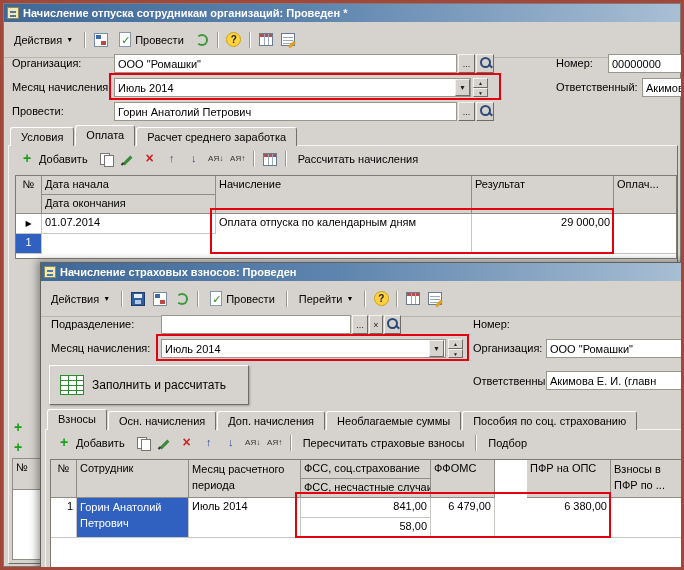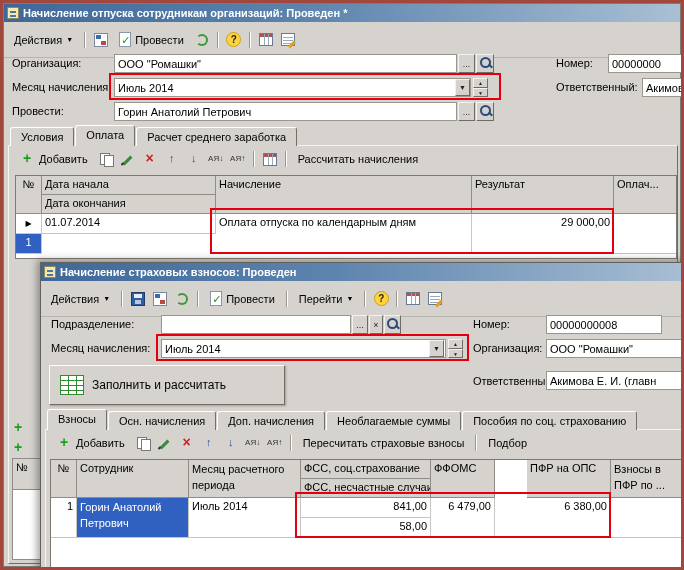--- a/index.html
+++ b/index.html
@@ -255,35 +255,34 @@
           <span class="ic ic-grid"></span>
         </span>
     </div>
 
     <span class="lbl" style="left:10px;top:55px;">Подразделение:</span>
     <input class="inp" readonly="" style="left: 120px; top: 52px; width: 190px;" value="">
     <button class="cbtn" style="left:311px;top:52px;width:16px;height:19px;">...</button>
     <button class="cbtn" style="left:328px;top:52px;width:14px;height:19px;">×</button>
     <button class="cbtn" style="left:343px;top:52px;width:17px;height:19px;"><span class="ic ic-mag"></span></button>
     <span class="lbl" style="left:432px;top:55px;">Номер:</span>
-    <input class="inp" readonly="" style="left: 505px; top: 52px; width: 116px;" value="00000000008">
 
     <span class="lbl" style="left:10px;top:79px;">Месяц начисления:</span>
     <input class="inp" readonly="" style="left: 120px; top: 76px; width: 285px;" value="Июль 2014">
     <button class="cbtn ddglyph" style="left:388px;top:77px;width:15px;height:17px;">▼</button>
     <button class="cbtn" style="left:407px;top:76px;width:15px;height:10px;">
         <span class="spglyph">▲</span>
       </button>
     <button class="cbtn" style="left:407px;top:86px;width:15px;height:9px;">
         <span class="spglyph">▼</span>
       </button>
     <span class="lbl" style="left:432px;top:79px;">Организация:</span>
     <input class="inp" readonly="" style="left: 505px; top: 76px; width: 142px;" value="ООО &quot;Ромашки&quot;">
 
-    <button class="bigbtn" style="left:8px;top:102px;width:236px;height:40px;">
+    <button class="bigbtn" style="left:8px;top:102px;width:200px;height:40px;">
       <span class="ic ic-fill"></span>
       <span>Заполнить и рассчитать</span>
     </button>
     <span class="lbl" style="left:432px;top:112px;">Ответственный:</span>
     <input class="inp" readonly="" style="left: 505px; top: 108px; width: 142px;" value="Акимова Е. И. (главн">
 
     <div class="tabs" style="left:6px;top:146px;">
       <span class="tab active">Взносы</span>
       <span class="tab">Осн. начисления</span>
       <span class="tab">Доп. начисления</span>

